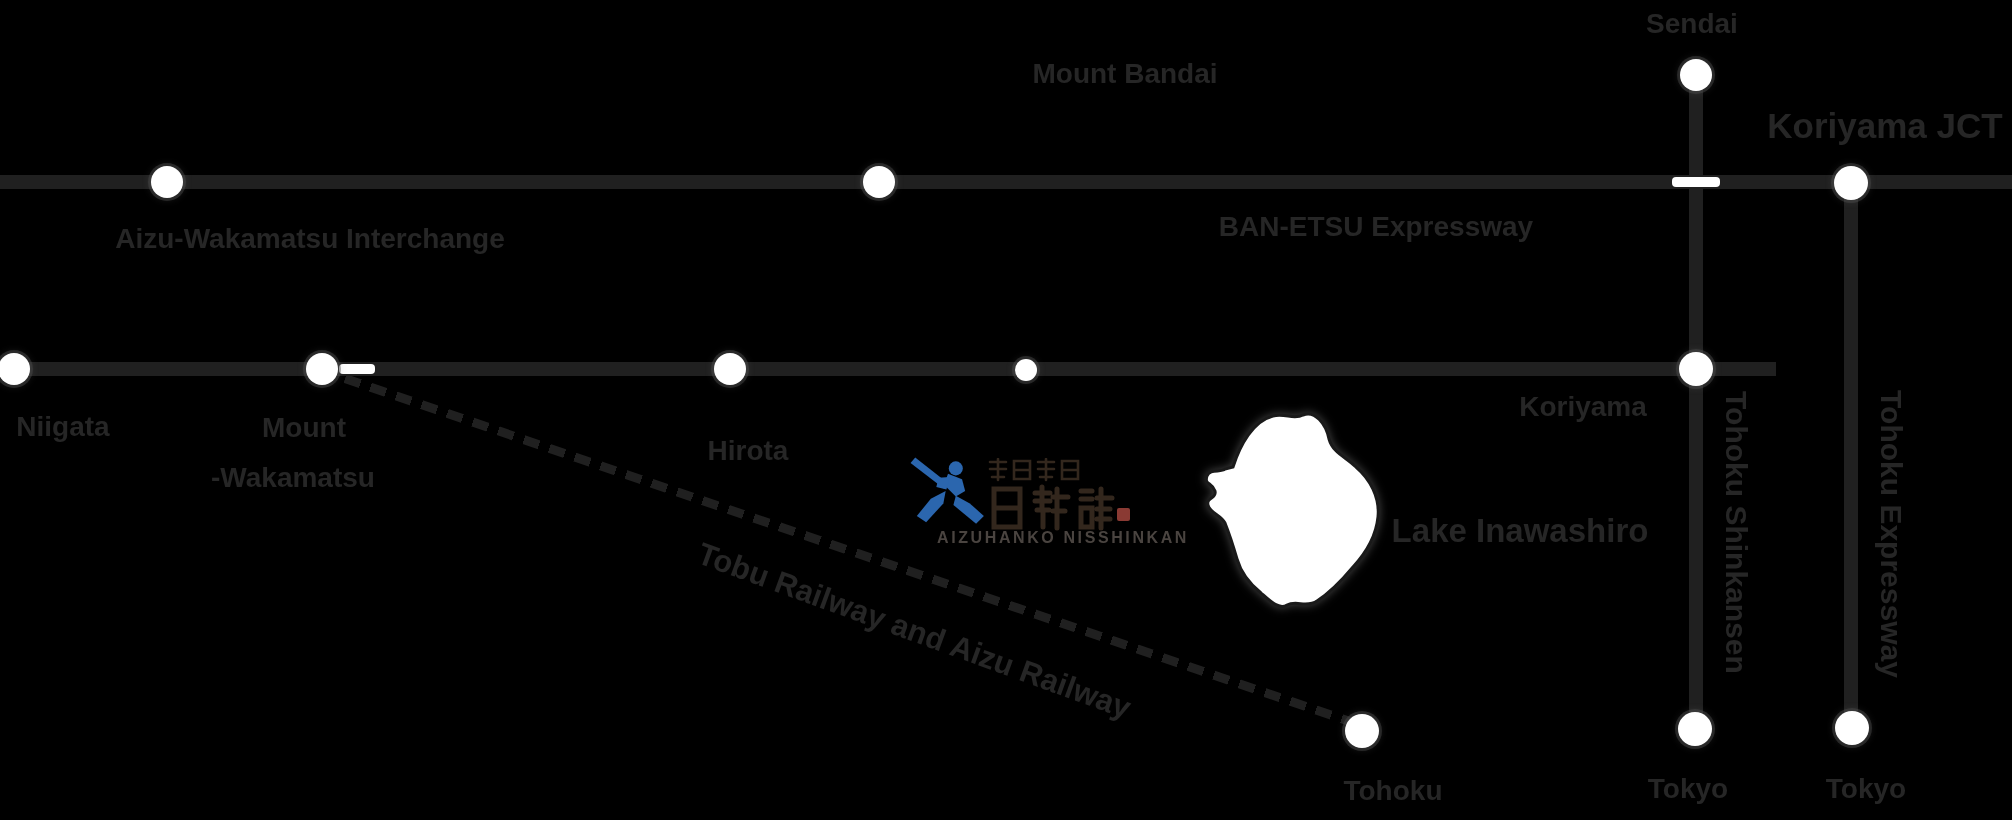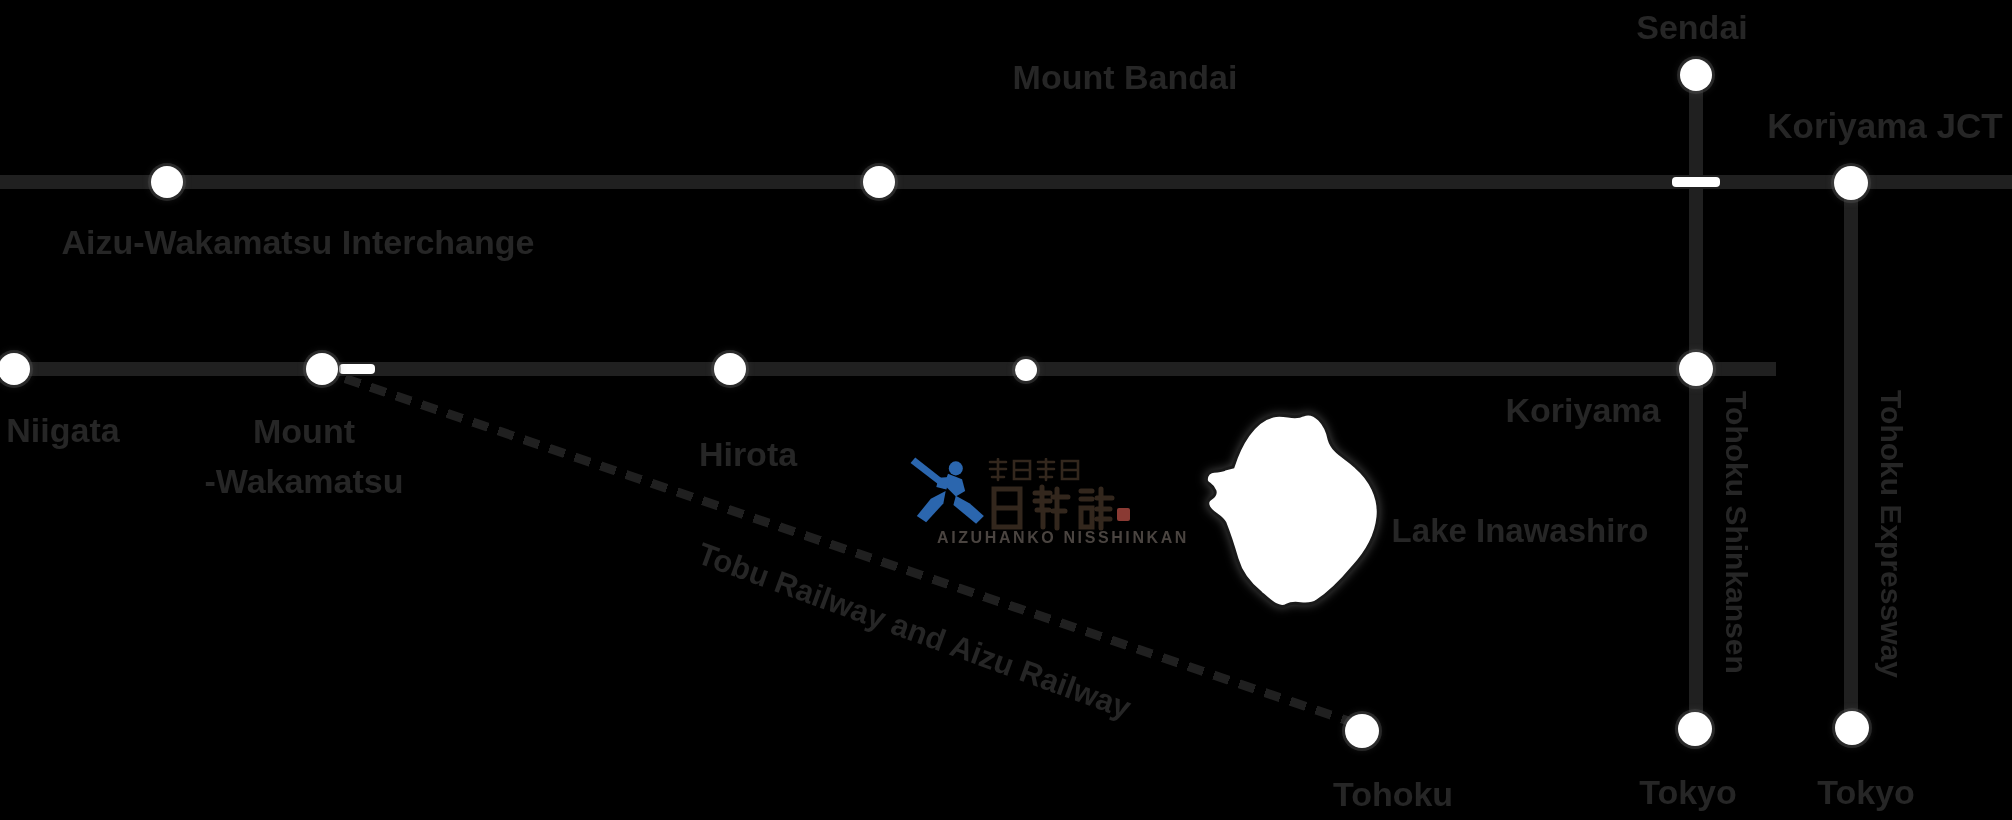--- a/index.html
+++ b/index.html
@@ -15,21 +15,21 @@
     position:absolute;height:9px;
     background:repeating-linear-gradient(to right,#202020 0 16px,transparent 16px 27px);
     transform-origin:left center;
   }
   .node{
     position:absolute;background:#ffffff;border-radius:50%;
     box-shadow:0 0 0 3px rgba(75,75,75,.45),0 0 10px rgba(140,140,140,.30);
   }
   .gapbar{position:absolute;background:#ffffff;border-radius:4px;}
   .lbl{
-    position:absolute;color:#262626;font-weight:bold;font-size:34px;
+    position:absolute;color:#262626;font-weight:bold;font-size:28px;
     white-space:nowrap;transform:translateX(-50%);line-height:1.15;
   }
   .lbl.left{transform:none;}
   .lbl.rot90{transform:rotate(90deg);transform-origin:left top;font-size:30px;}
   .lbl.rot-diag{transform:rotate(20deg);transform-origin:left top;font-size:31px;}
   .lake{position:absolute;filter:drop-shadow(0 0 5px rgba(150,150,150,.45));}
   .logo{position:absolute;}
   .romaji{
     position:absolute;color:#4a4440;font-size:16px;font-weight:bold;
     letter-spacing:2.6px;white-space:nowrap;
@@ -81,29 +81,30 @@
          C17,77 9,80 12,71
          C15,63 26,68 30,64 Z"></path>
   </svg>
 
   <div class="lbl" style="left:1125px;top:58px;">Mount Bandai</div>
 
   <div class="lbl" style="left:1692px;top:8px;">Sendai</div>
 
   <div class="lbl" style="left:1885px;top:106px;font-size:35px;">Koriyama JCT</div>
 
-  <div class="lbl" style="left:298px;top:223px;">Aizu-Wakamatsu Interchange</div>
+  <div class="lbl" style="left:310px;top:223px;">Aizu-Wakamatsu Interchange</div>
 
 
+  <div class="lbl" style="left:1376px;top:211px;">BAN-ETSU Expressway</div>
 
 
   <div class="lbl" style="left:63px;top:411px;">Niigata</div>
 
   <div class="lbl" style="left:304px;top:412px;">Mount</div>
-  <div class="lbl" style="left:304px;top:462px;">-Wakamatsu</div>
+  <div class="lbl" style="left:293px;top:462px;">-Wakamatsu</div>
 
   <div class="lbl" style="left:748px;top:403px;margin-top:32px;">Hirota</div>
 
   <div class="lbl" style="left:1583px;top:391px;">Koriyama</div>
 
   <div class="lbl" style="left:1520px;top:512px;font-size:33px;">Lake Inawashiro</div>
 
   <div class="lbl left rot-diag" style="left:705px;top:536px;">Tobu Railway and Aizu Railway</div>
 
   <div class="lbl left rot90" style="left:1753px;top:391px;">Tohoku Shinkansen</div>

